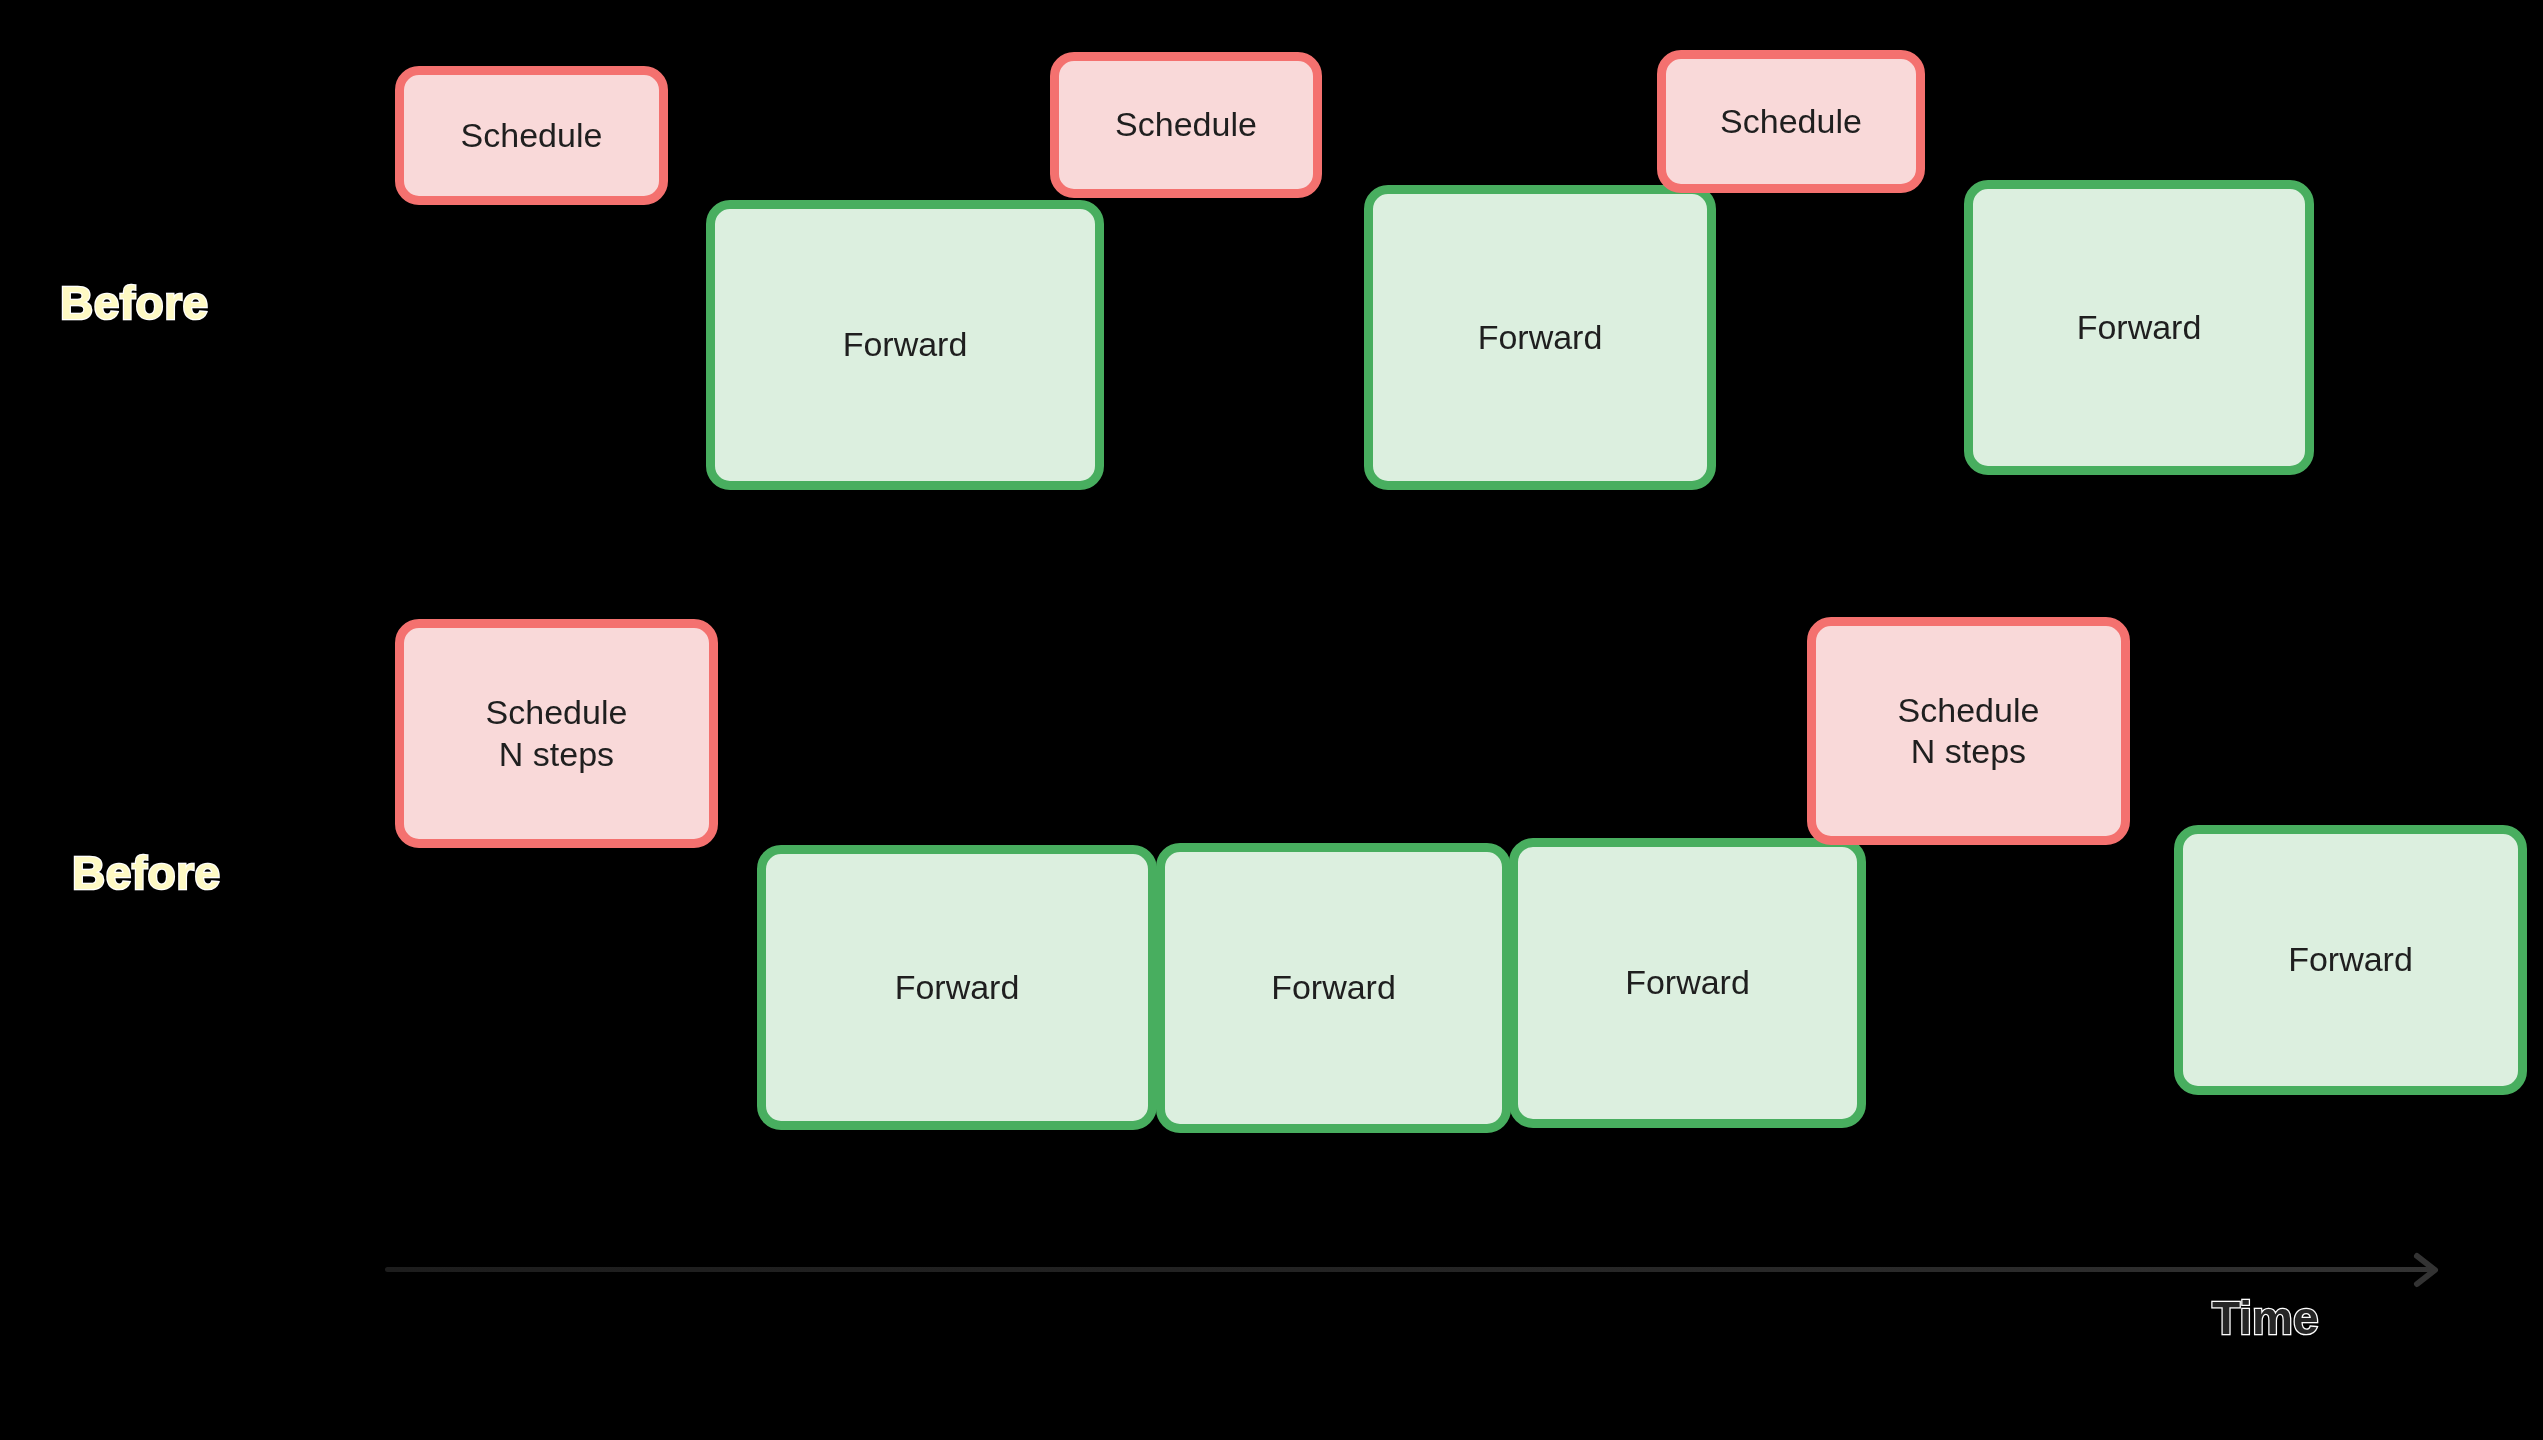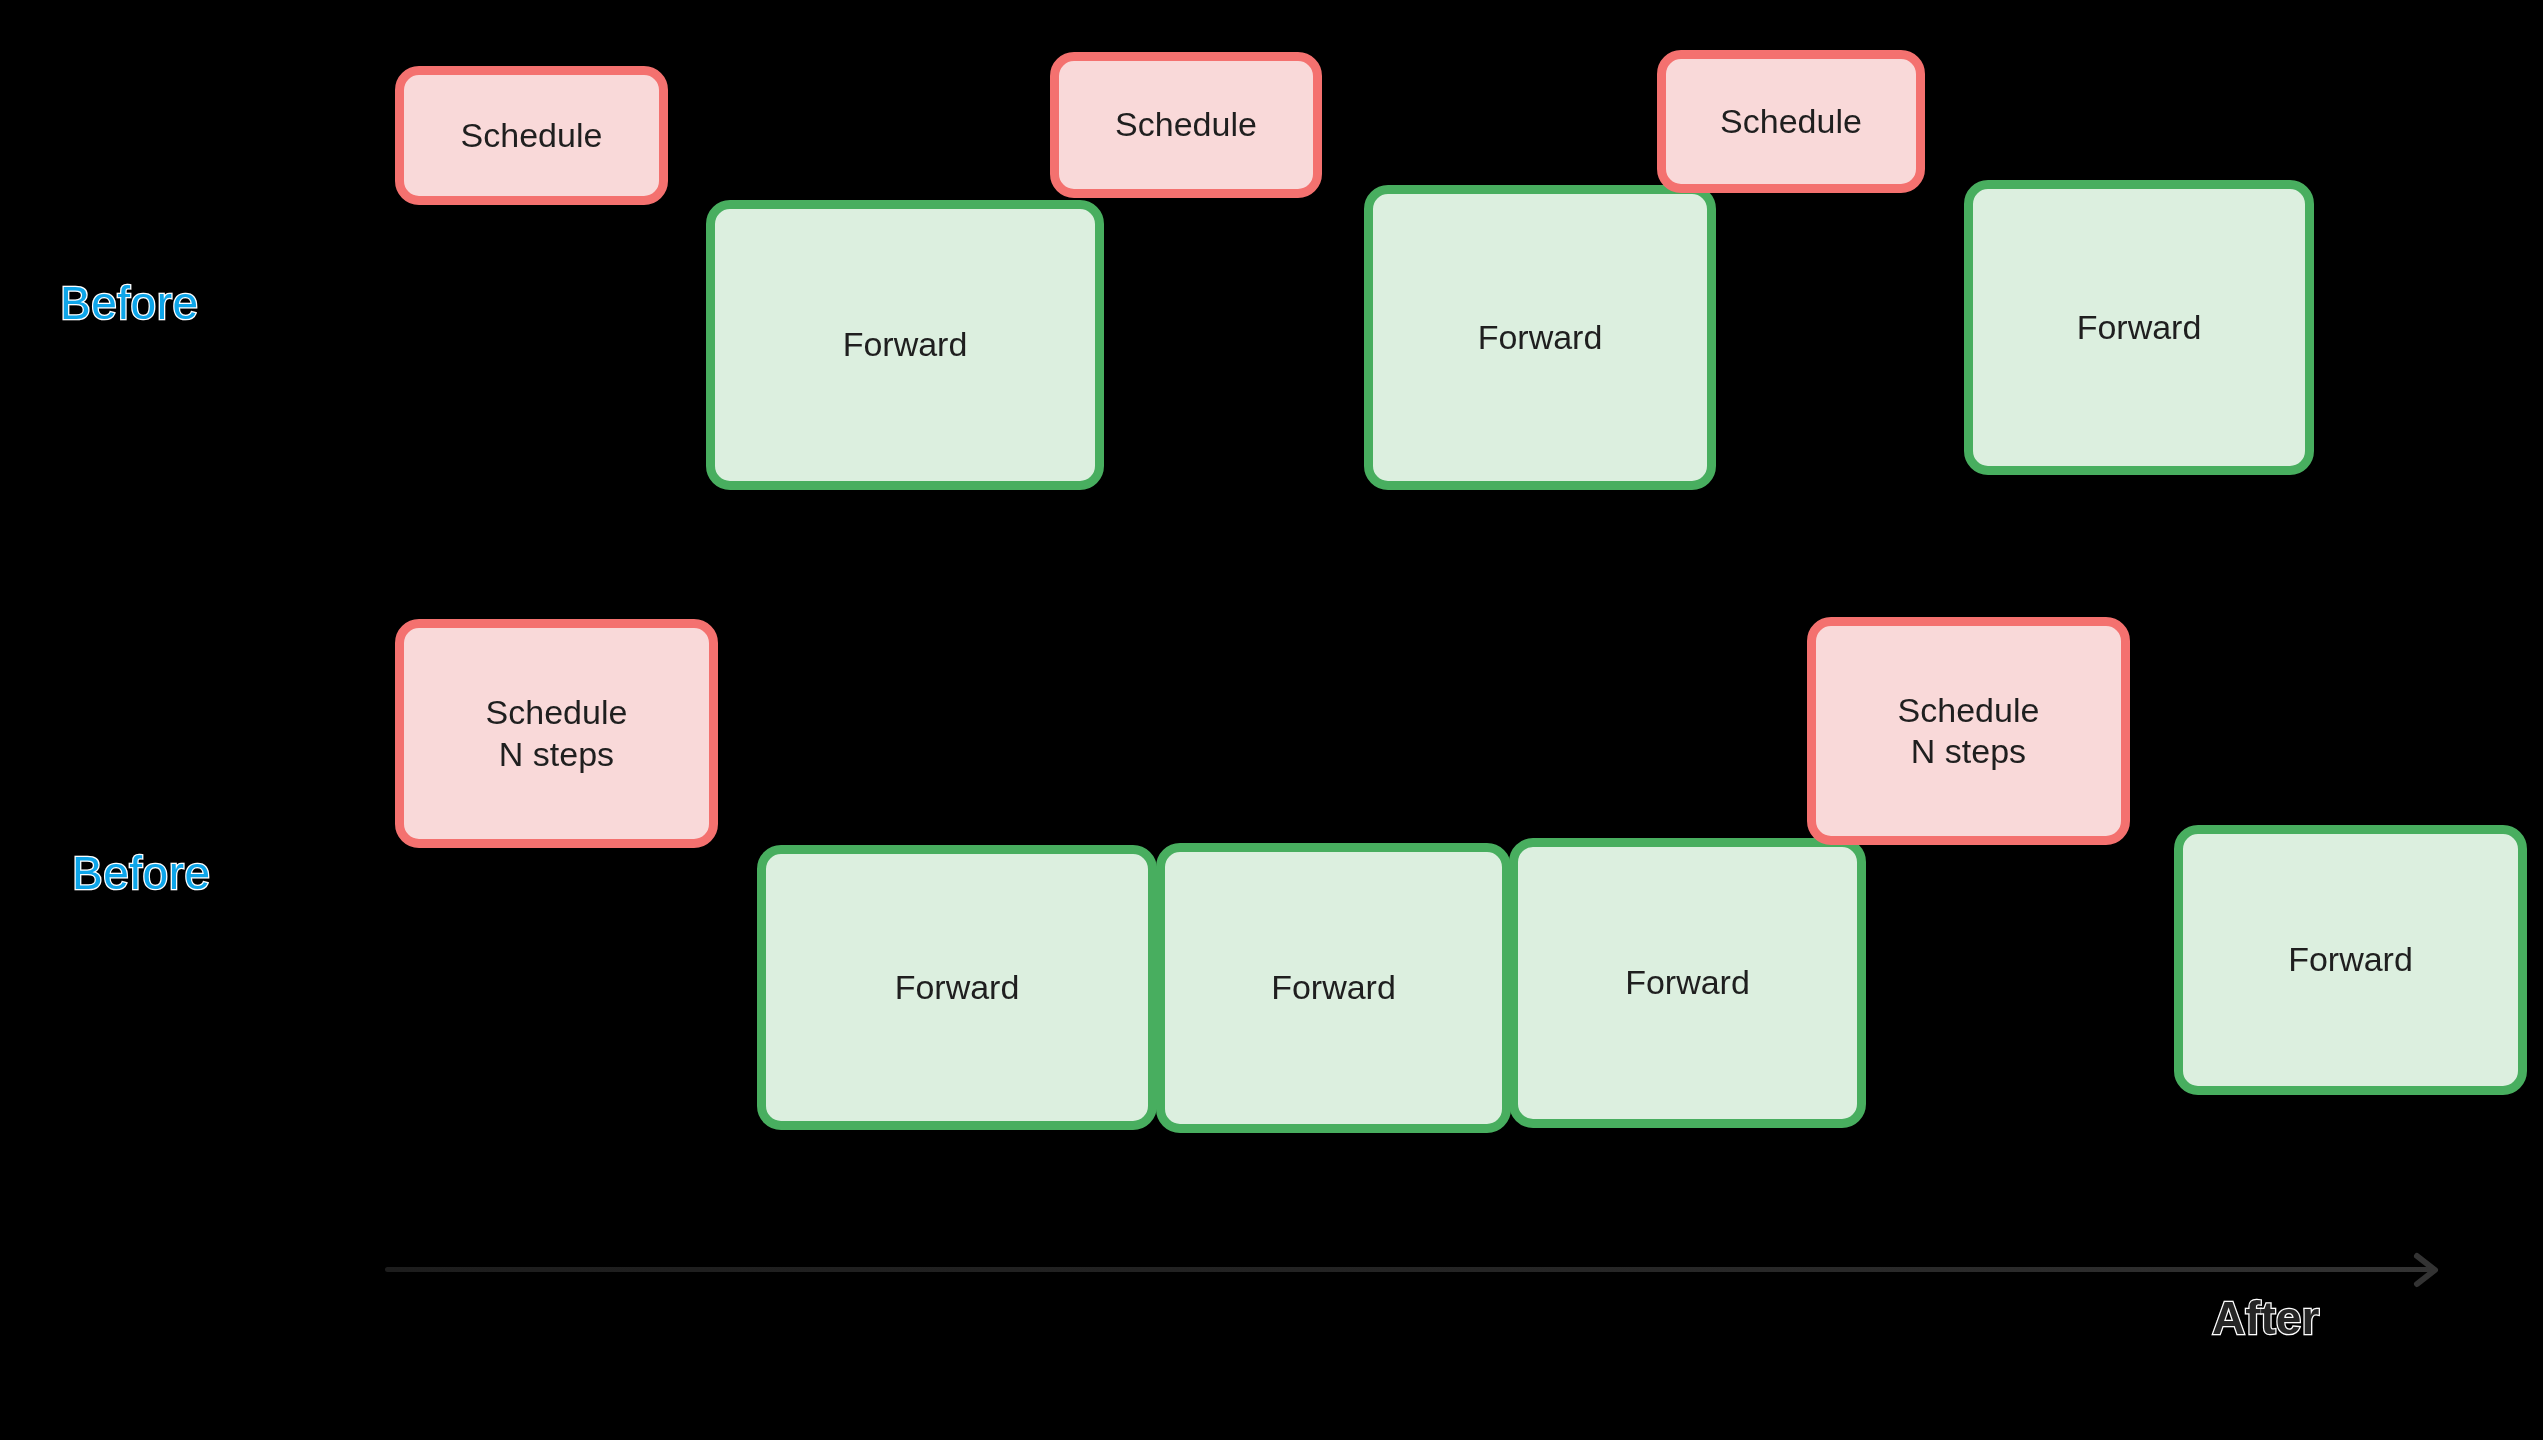--- a/index.html
+++ b/index.html
@@ -13,23 +13,23 @@
     height: 1440px;
     background: #000000;
     overflow: hidden;
     font-family: "Liberation Sans", sans-serif;
   }
 
   
   .row-label {
     position: absolute;
     font-size: 46px;
-    font-weight: 400;
+    font-weight: 700;
     letter-spacing: 0.5px;
-    color: #0ea5e9;
+    color: #fef9c3;
     -webkit-text-stroke: 2.5px #ffffff;
     paint-order: stroke fill;
     white-space: nowrap;
     line-height: 1;
   }
 
   
   .node {
     position: absolute;
     box-sizing: border-box;
@@ -113,14 +113,14 @@
       <div class="node forward" style="left: 2130px; top: 825px; width: 353px; height: 270px;">Forward</div>
     </div>
 
   <div id="time-axis">
     <div class="axis-line"></div>
     <svg width="44" height="40" viewBox="0 0 44 40">
       <path d="M20 6 L38 20 L20 34" fill="none" stroke="#333333" stroke-width="6" stroke-linecap="round" stroke-linejoin="round"></path>
     </svg>
   </div>
 
-  <div id="time-label">After</div>
+  <div id="time-label">Time</div>
 </div>
 
 </body></html>

